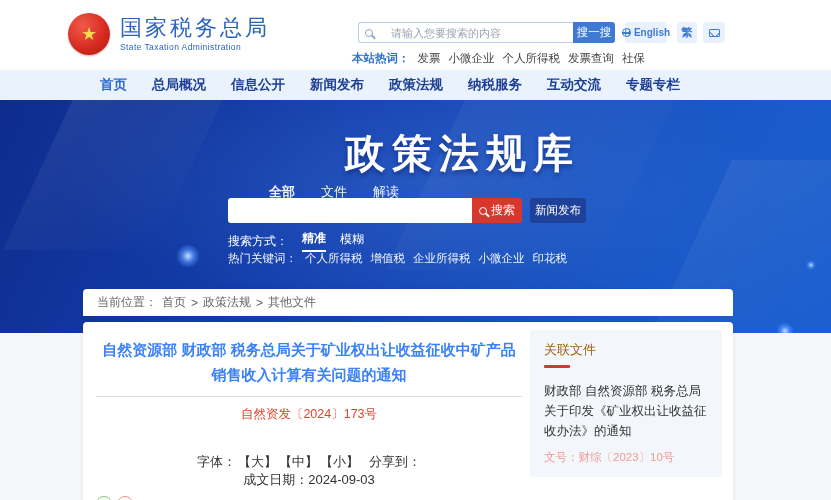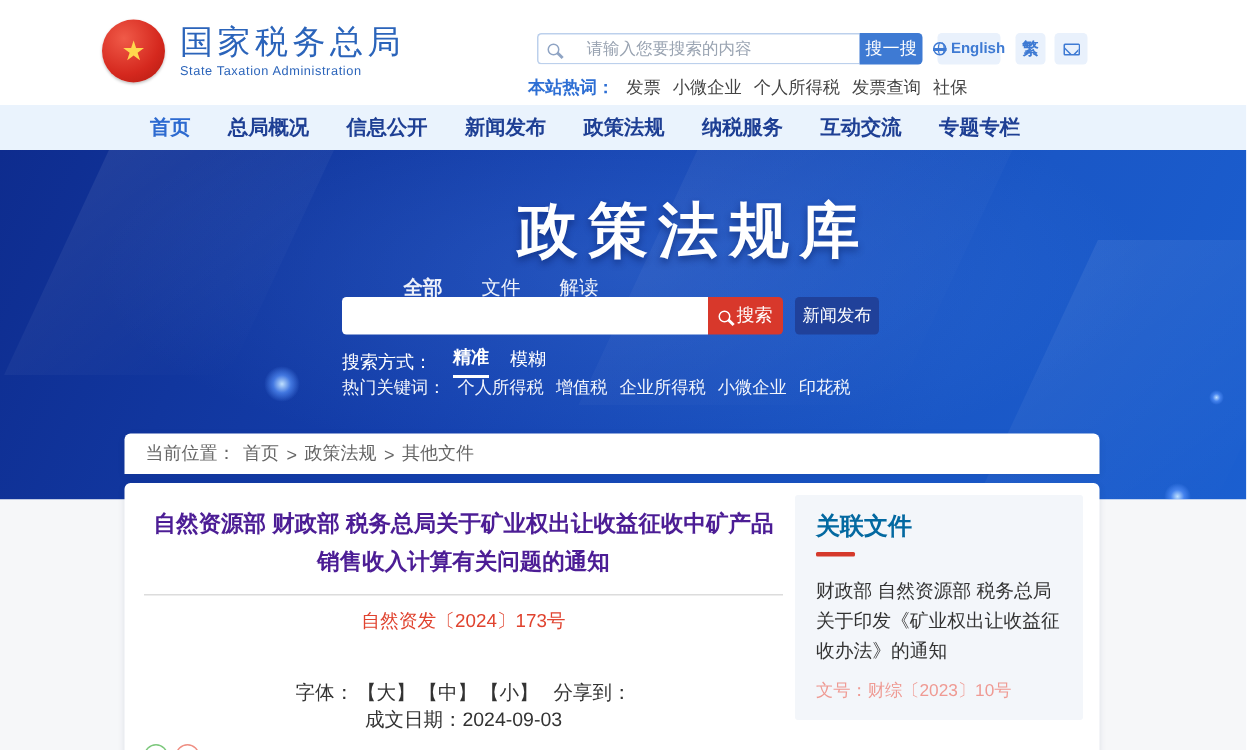--- a/index.html
+++ b/index.html
@@ -107,21 +107,21 @@
 
   .crumb-card { position:absolute; left:83px; top:289px; width:650px; height:27px; background:#fff;
                 border-radius:4px 4px 0 0; box-shadow:0 1px 4px rgba(20,40,90,.10);
                 display:flex; align-items:center; padding:0 14px; font-size:12px; color:#666; gap:5px; }
   .crumb-card .bc-link { cursor:pointer; }
 
   .content-card { position:absolute; left:83px; top:322px; width:650px; height:200px; background:#fff;
                   border-radius:4px; box-shadow:0 1px 4px rgba(20,40,90,.10); }
   .main-col { position:absolute; left:13px; top:0; width:426px; }
   .doc-title { margin-top:15px; padding:0 6px; text-align:center; font-size:15px; font-weight:bold;
-               color:#4c1d95; line-height:25px; }
+               color:#3b82f6; line-height:25px; }
   .title-divider { margin-top:9px; border-bottom:1px solid #dcdcdc; }
   .doc-number { margin-top:9px; text-align:center; font-size:12.5px; color:#e0432f; }
   .meta-row { margin-top:30px; display:flex; justify-content:space-between; align-items:center;
               font-size:13px; color:#333;flex-direction:column; }
   .meta-left { display:flex; align-items:center; gap:2px; }
   .font-size-btn { cursor:pointer; color:#333; }
   .share-label { margin-left:8px;text-align:center; }
   .meta-right { color:#333; }
   .share-row { position:relative; z-index:2; margin-top:7px; display:flex; gap:5px; }
   .share-icon { width:16px; height:16px; border-radius:50%; background:#fff; position:relative; cursor:pointer; }
@@ -133,21 +133,21 @@
   .ic-weibo { border:1px solid #ef8f83; }
   .ic-weibo::before { content:''; position:absolute; left:3px; top:5px; width:6px; height:5px;
                       border:1.5px solid #ef8f83; border-radius:50%; }
   .ic-weibo::after { content:''; position:absolute; right:3px; top:3px; width:3px; height:3px;
                      border-radius:50%; background:#ef8f83; }
   .text-box { margin-top:-9px; border:1px solid #e4e4e4; border-radius:3px; padding:16px 12px 20px;
               height:72px; overflow:hidden; }
 
   .sidebar { position:absolute; left:447px; top:8px; width:192px; background:#f3f6fa;
              padding:11px 14px 12px; border-radius:2px; }
-  .related-title { font-size:16px; font-weight:bold; color:#0369a1; }
+  .related-title { font-size:13px; font-weight:normal; color:#a16207; }
   .related-bar { width:26px; height:3px; background:#d5392b; margin-top:6px; border-radius:1px; }
   .related-link { margin-top:13px; font-size:12.5px; color:#333; line-height:20px; cursor:pointer; }
   .related-docnum { margin-top:9px; font-size:11.5px; color:#ef9a93; }
 </style>
 </head>
 <body>
 
 <div class="page">
 
   <div class="topbar">

